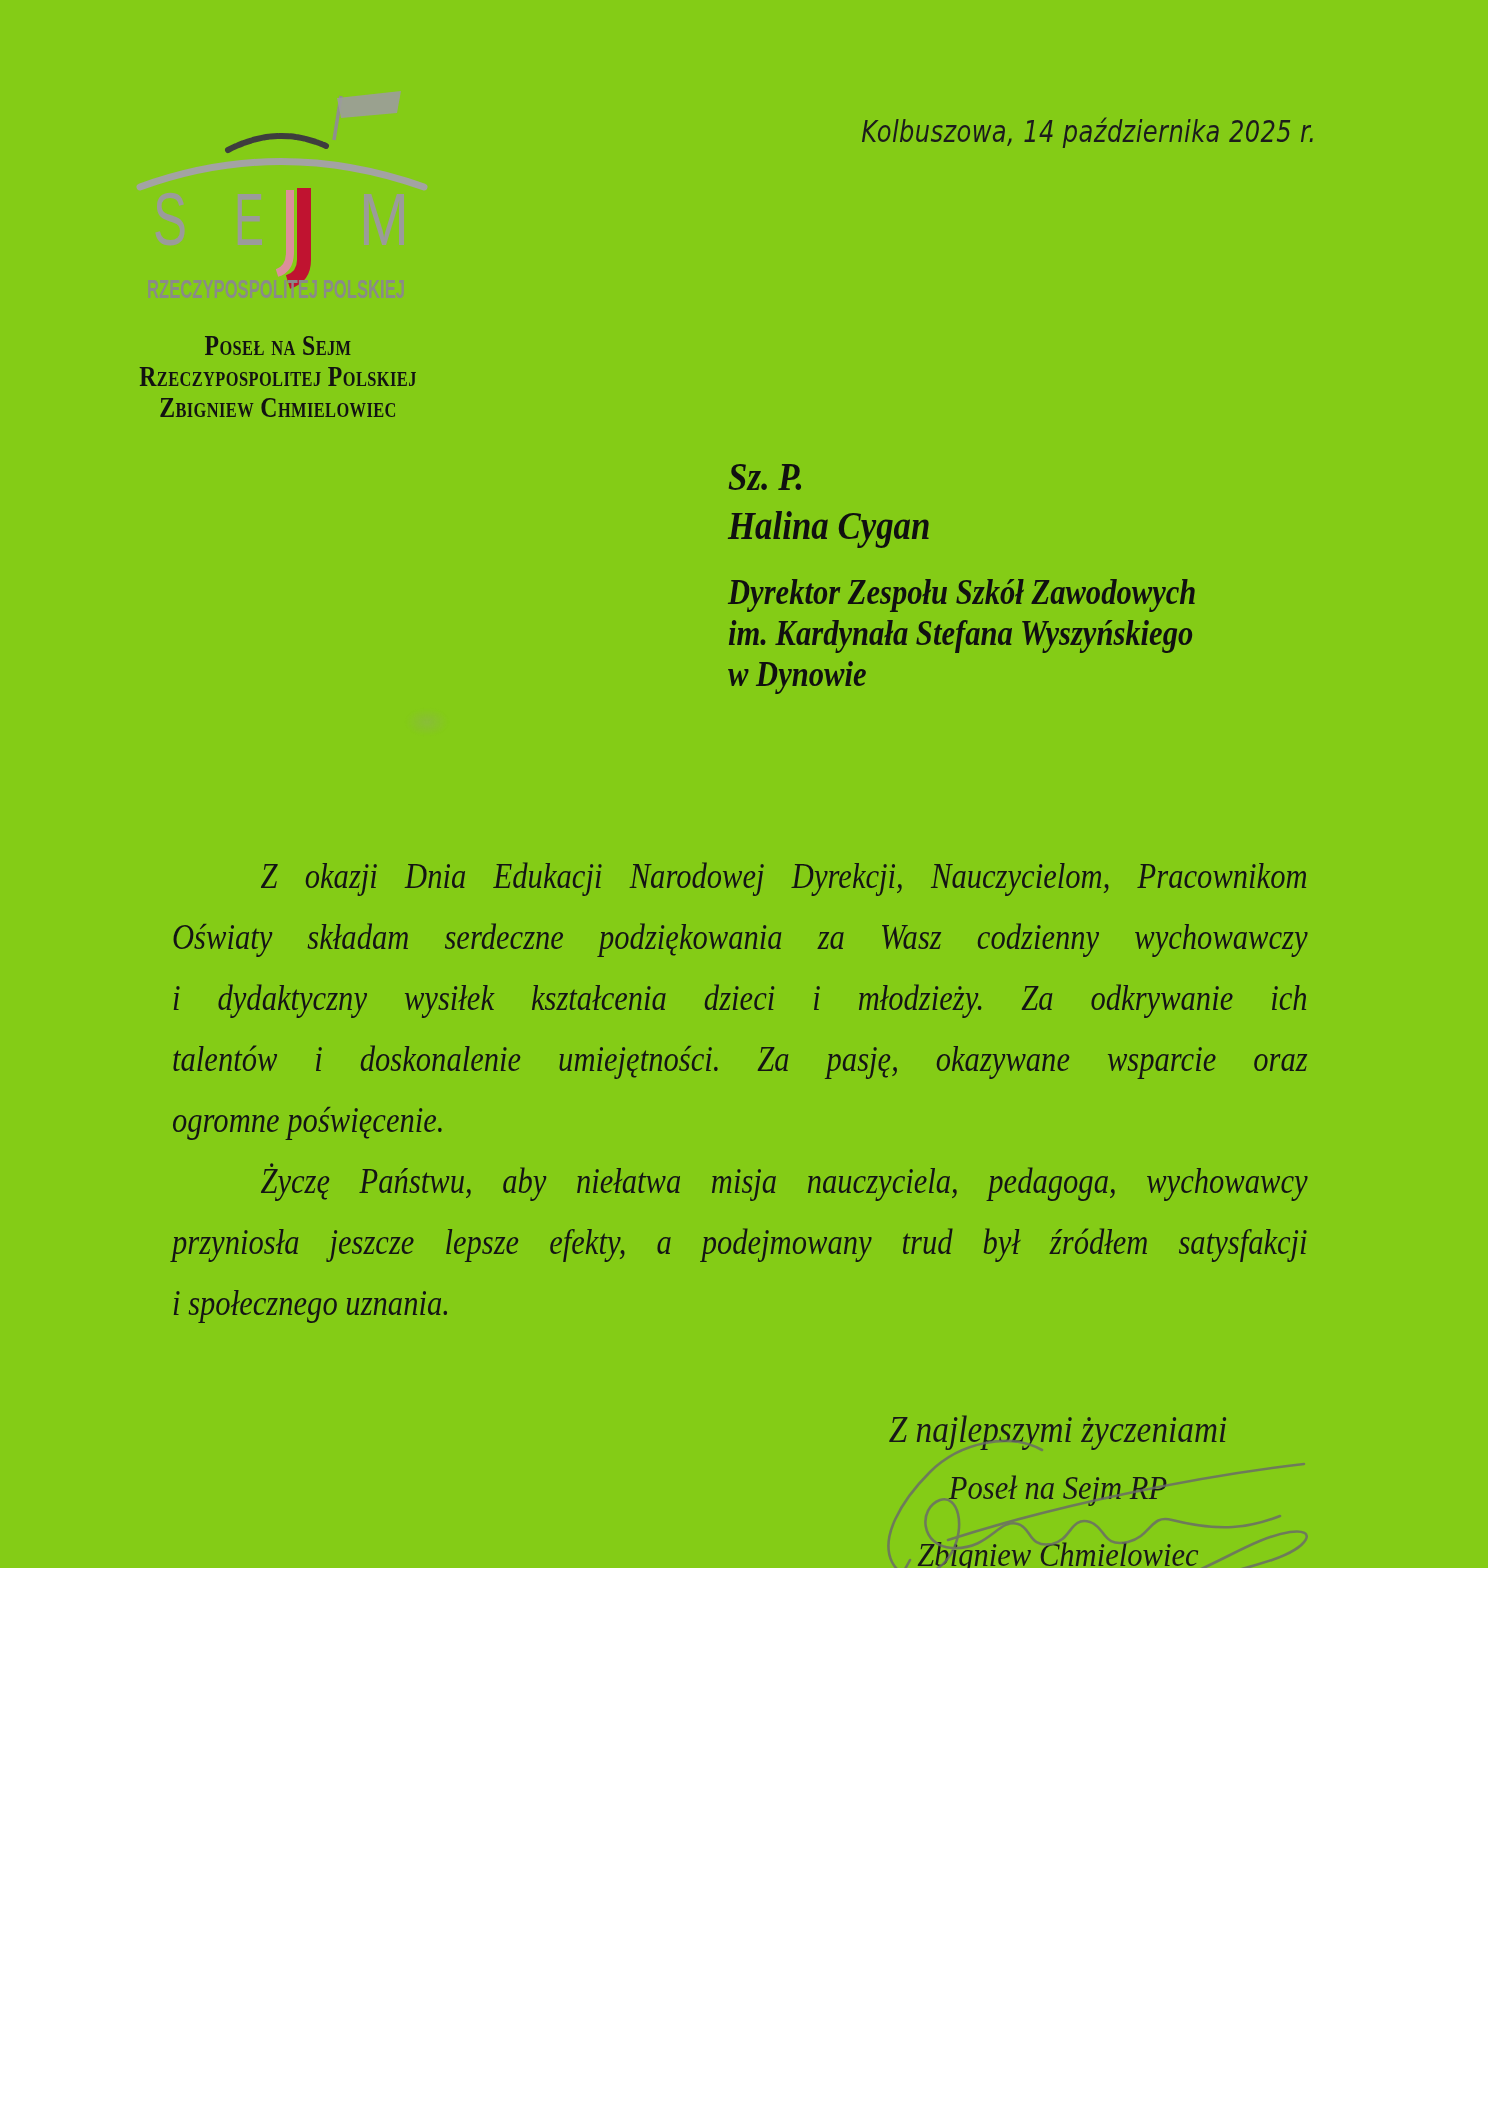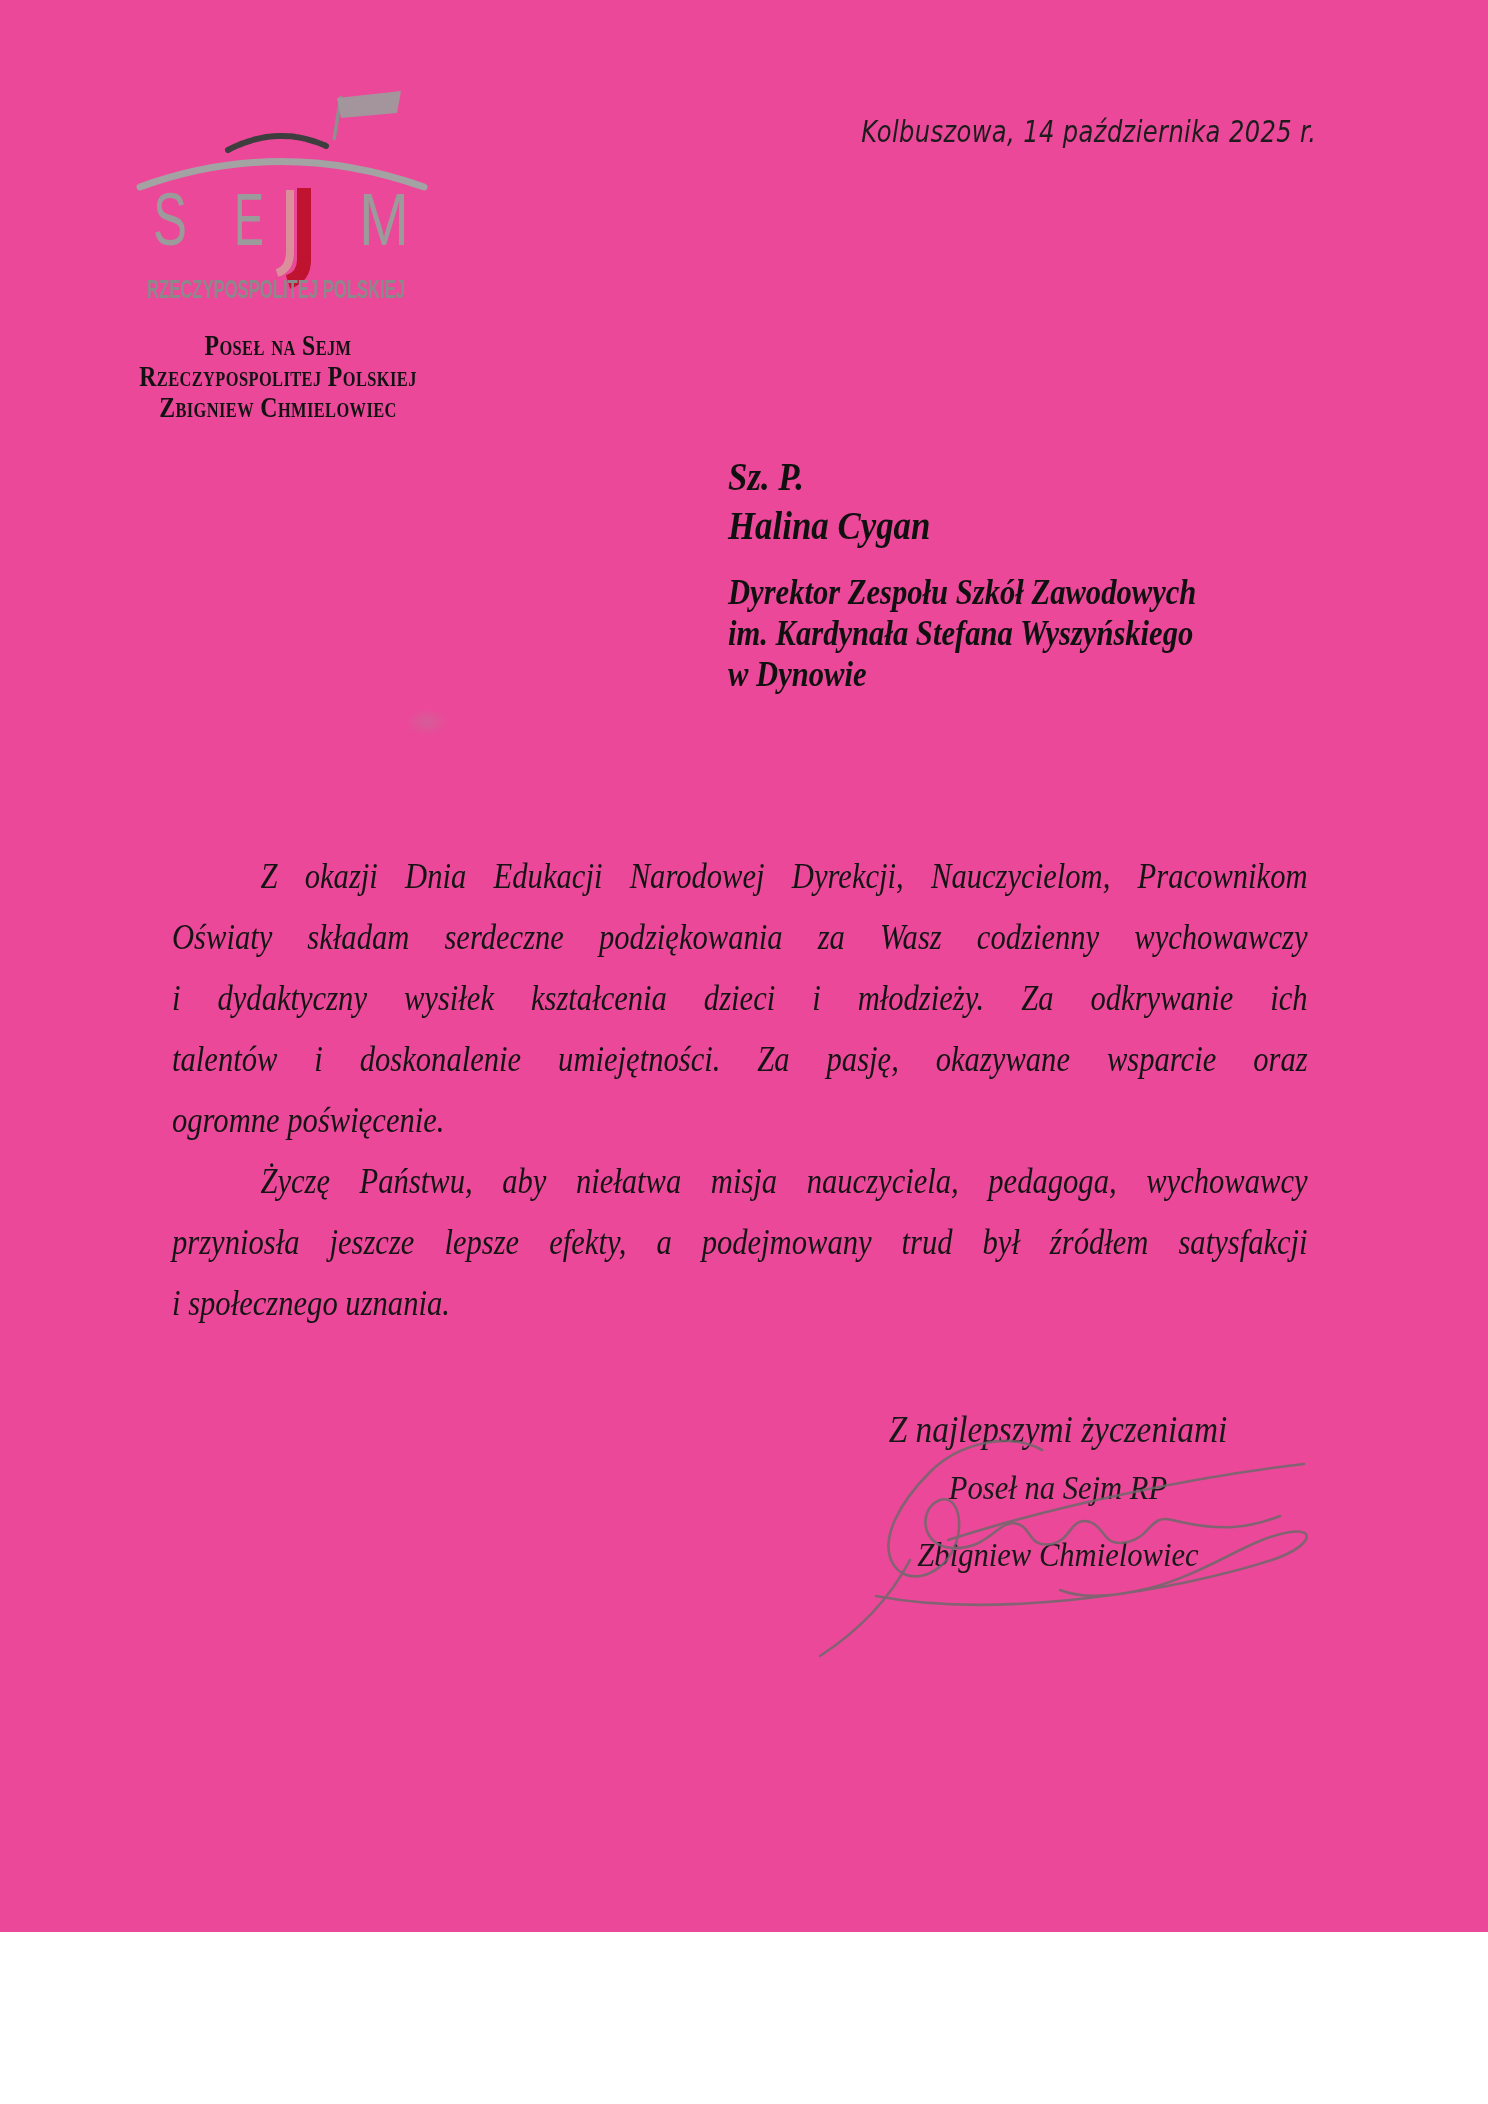--- a/index.html
+++ b/index.html
@@ -1,16 +1,16 @@
 <!DOCTYPE html>
 <html><head>
 <meta charset="utf-8">
 <style>
   html,body{margin:0;padding:0;background:#ffffff;}
-  .page{position:relative;width:1488px;height:1932px;background:#ec4899;overflow:hidden;
+  .page{position:relative;width:1488px;height:1568px;background:#84cc16;overflow:hidden;
         font-family:"Liberation Serif",serif;color:#1a1a1a;}
 
   
   .date{position:absolute;top:112px;right:172px;
         font-family:"DejaVu Sans",sans-serif;font-style:italic;font-size:31px;line-height:38px;
         color:#1c1c1c;transform:scaleX(.78);transform-origin:100% 0;white-space:nowrap;letter-spacing:.5px;}
 
   
   .logo{position:absolute;left:110px;top:86px;width:322px;height:232px;}
   .logo svg{display:block;width:100%;height:100%;}

